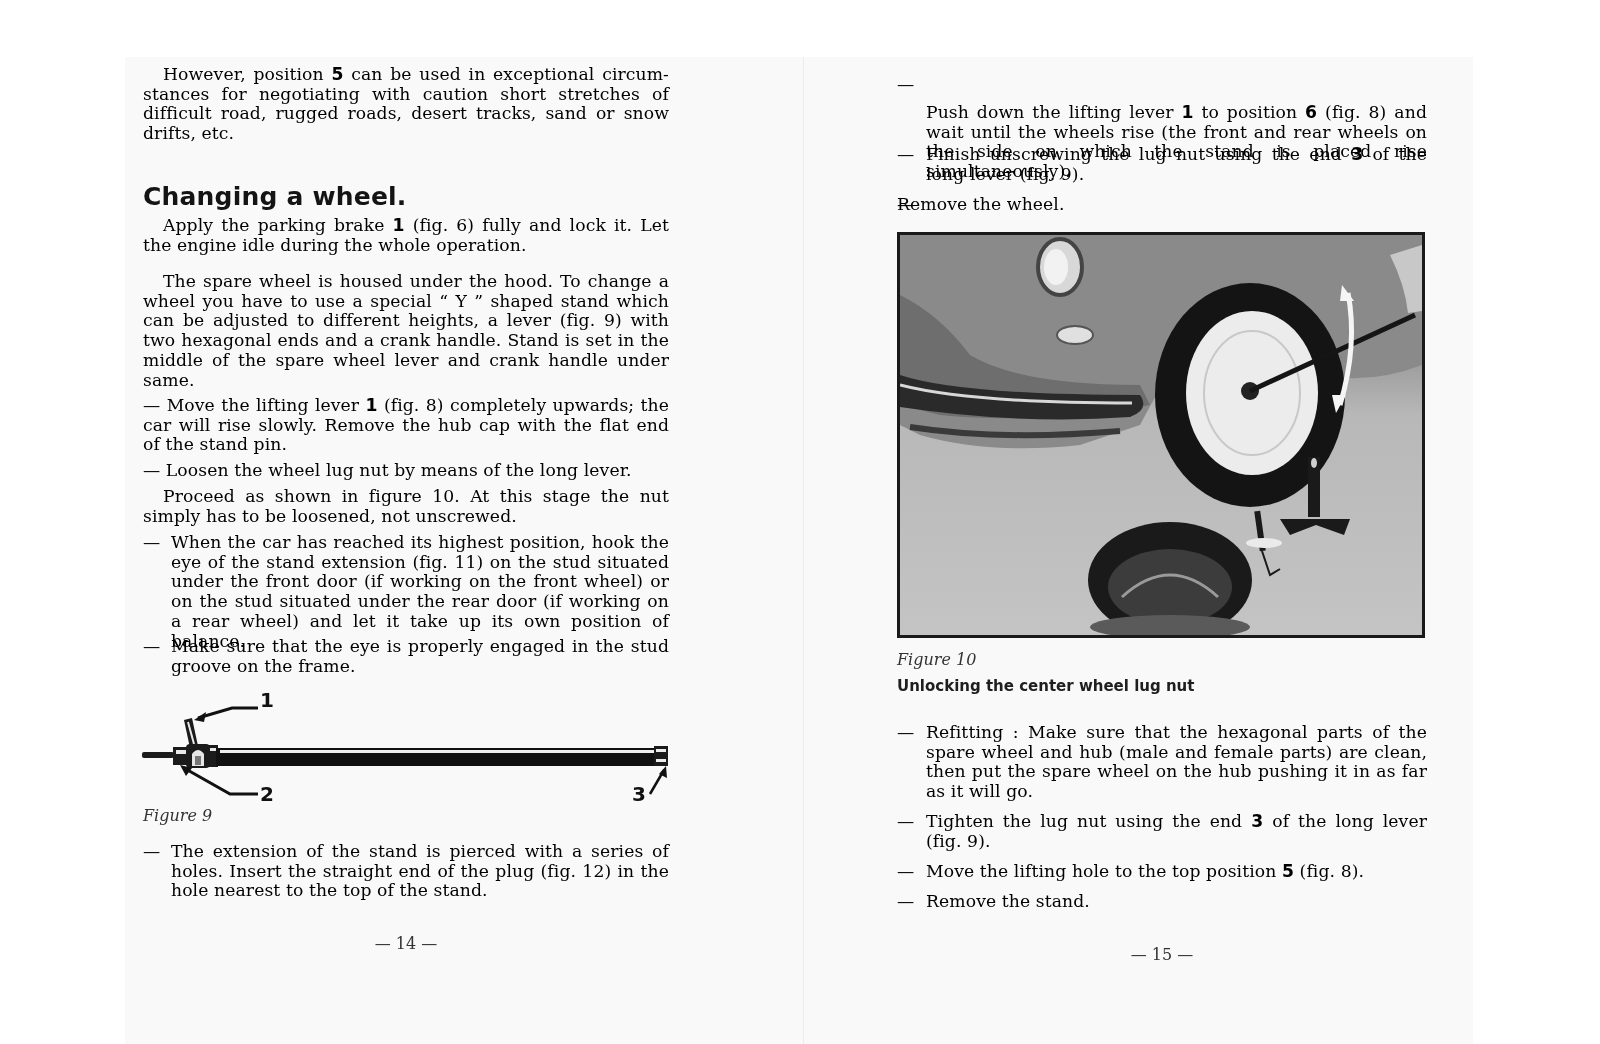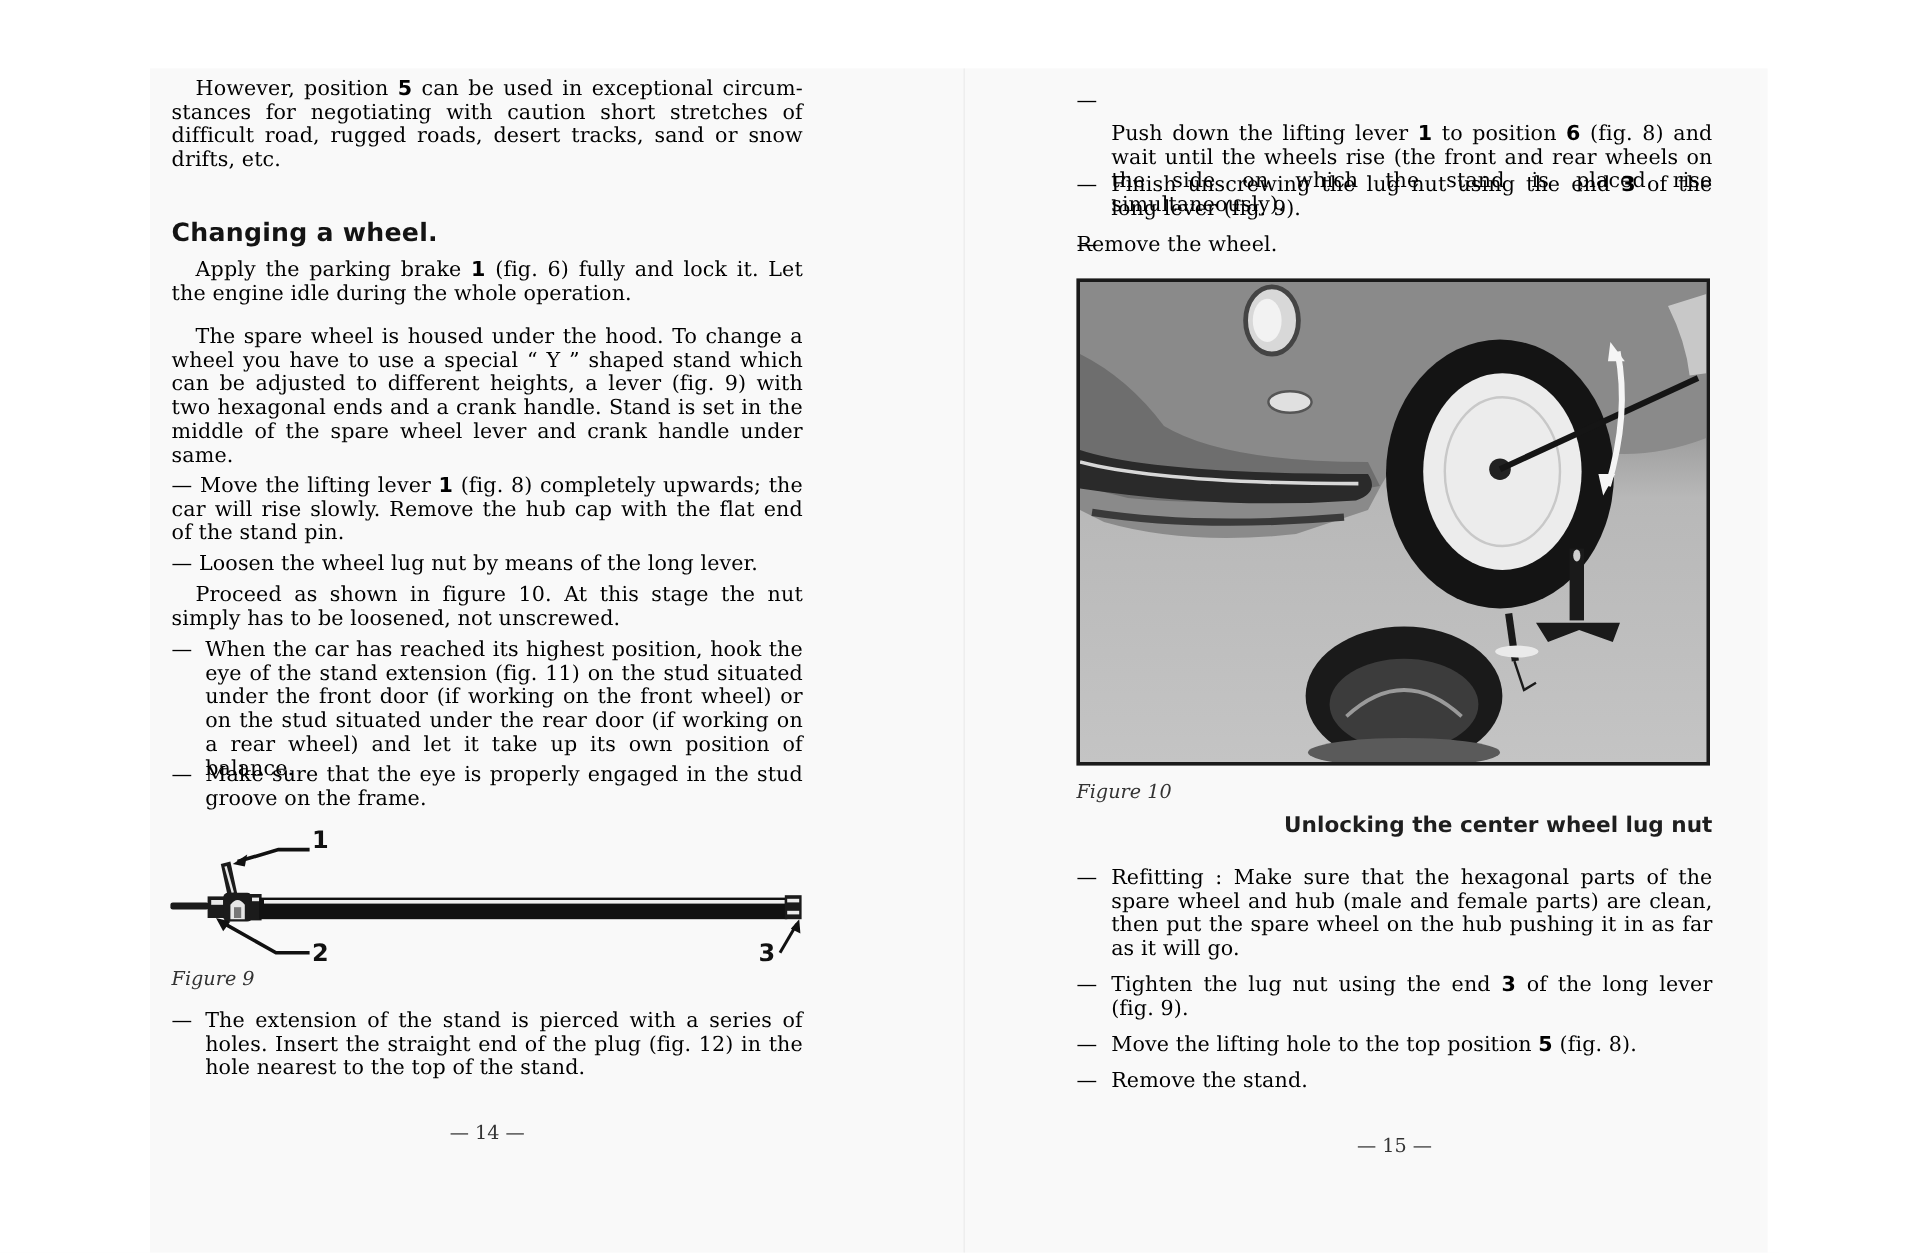--- a/index.html
+++ b/index.html
@@ -15,28 +15,28 @@
     position:absolute; left:803px; top:57px; width:1px; height:987px; background:#ececec;
   }
   .p {
     position:absolute; font-size:17.2px; line-height:19.7px; text-align:justify;
     text-align-last:left; color:#000000; letter-spacing:0.1px;
   }
   .indent { text-indent:20px; }
   b.num { font-family:"DejaVu Sans", sans-serif; font-weight:bold; }
   .heading {
     position:absolute; font-family:"DejaVu Sans", sans-serif; font-weight:bold;
-    font-size:21px; color:#141414; letter-spacing:0.2px;
+    font-size:25px; color:#141414; letter-spacing:0.2px;
   }
   .caption-italic {
     position:absolute; font-style:italic; font-size:16px; color:#333; text-align:left;
   }
   .caption-bold {
-    position:absolute; font-family:"DejaVu Sans", sans-serif; font-weight:bold; font-size:18px;
-    color:#1e1e1e; text-align:right;
+    position:absolute; font-family:"DejaVu Sans", sans-serif; font-weight:bold; font-size:15px;
+    color:#1e1e1e; text-align:left;
   }
   .pagenum { position:absolute; font-size:16px; color:#333; text-align:center; }
   .fig9 { position:absolute; left:140px; top:688px; width:532px; height:120px; }
   .fig10 {
     position:absolute; left:897px; top:232px; width:528px; height:406px;
     border:3px solid #1a1a1a; box-sizing:border-box; overflow:hidden;
     background:linear-gradient(180deg,#8c8c8c 0%,#9a9a9a 30%,#b8b8b8 45%,#c4c4c4 100%);
   }
   .fig10 svg { display:block; }
 </style>

